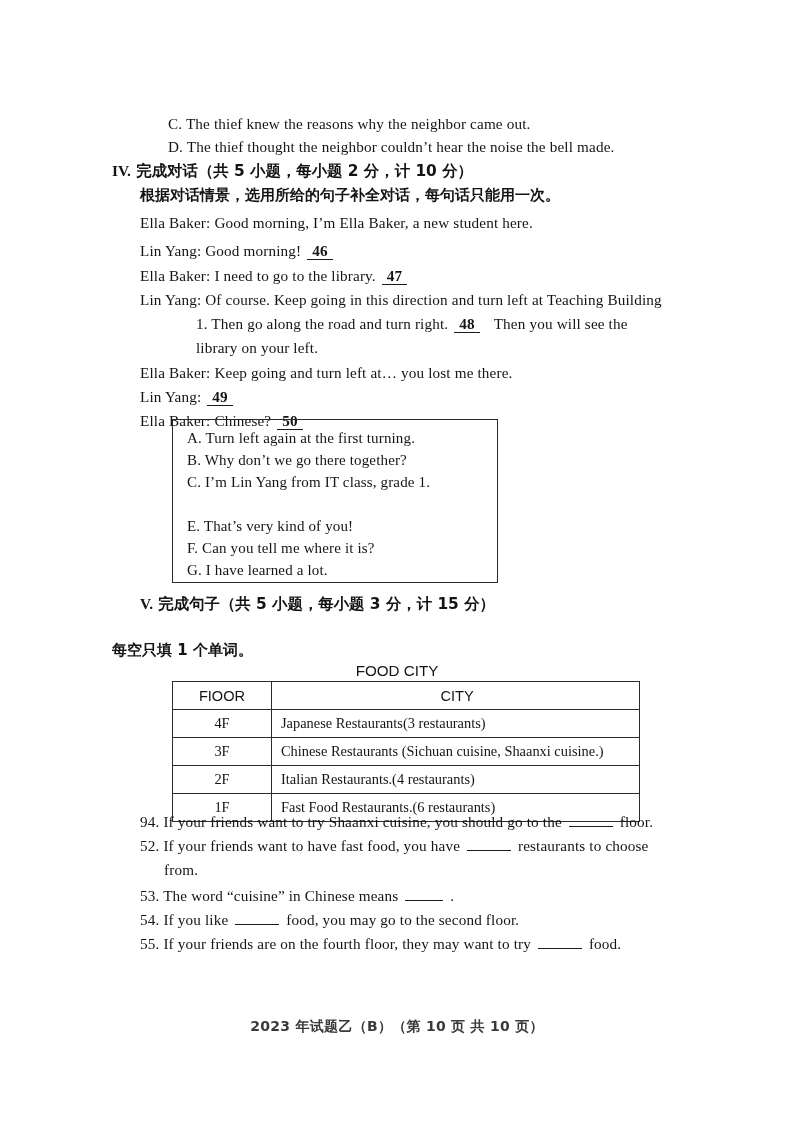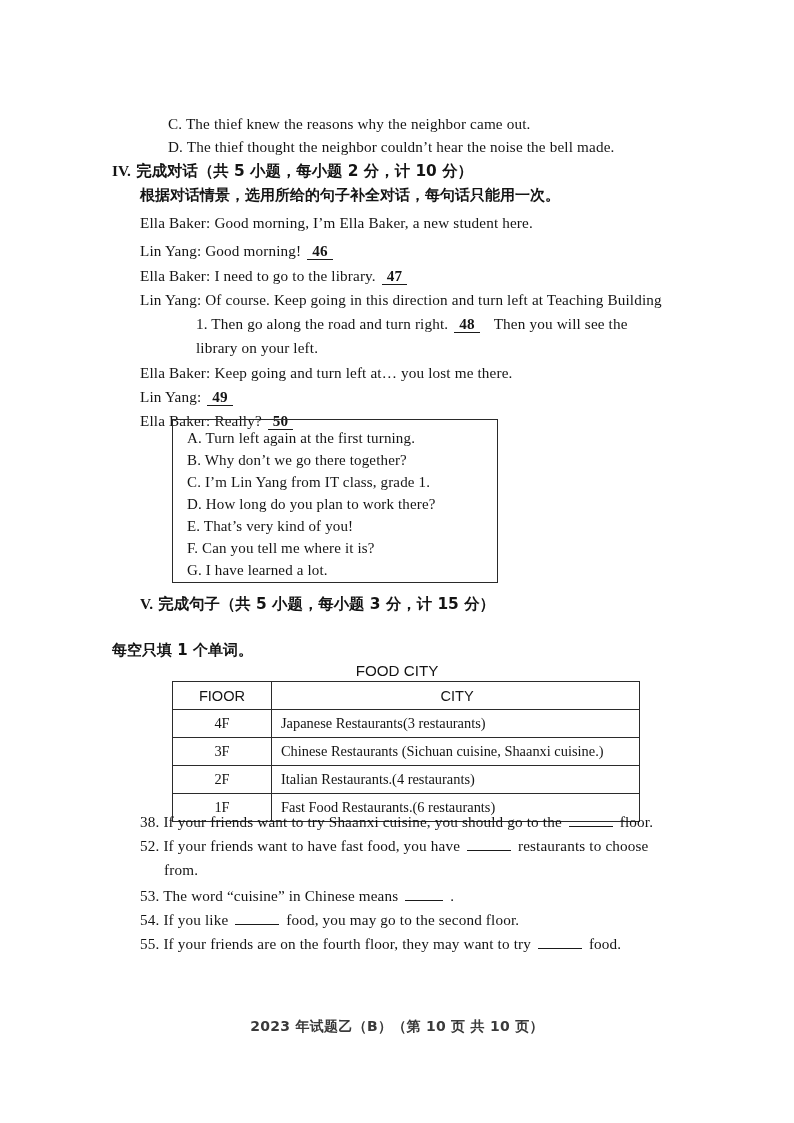--- a/index.html
+++ b/index.html
@@ -198,29 +198,28 @@
     <span>Keep going and turn left at… you lost me there.</span>
   </div>
 
   <div class="line dlg-line" style="top:385px;">
     <span>Lin Yang:</span>
     <span class="blank-num">49</span>
   </div>
 
   <div class="line dlg-line" style="top:409px;">
     <span>Ella Baker:</span>
-    <span>Really?</span>
+    <span>Chinese?</span>
     <span class="blank-num">50</span>
   </div>
 
   <div class="options-box">
     <div class="line" style="top:7px;">A. Turn left again at the first turning.</div>
     <div class="line" style="top:29px;">B. Why don’t we go there together?</div>
     <div class="line" style="top:51px;">C. I’m Lin Yang from IT class, grade 1.</div>
-    <div class="line" style="top:73px;">D. How long do you plan to work there?</div>
     <div class="line" style="top:95px;">E. That’s very kind of you!</div>
     <div class="line" style="top:117px;">F. Can you tell me where it is?</div>
     <div class="line" style="top:139px;">G. I have learned a lot.</div>
   </div>
 
   <div class="sec-head" style="top:592px;margin-left:28px;">
     <span class="rn">V.</span>
     <span class="cn-b">完成句子（共 5 小题，每小题 3 分，计 15 分）</span>
   </div>
 
@@ -249,21 +248,21 @@
         <td class="c-food">Italian Restaurants.(4 restaurants)</td>
       </tr>
       <tr>
         <td class="c-floor">1F</td>
         <td class="c-food">Fast Food Restaurants.(6 restaurants)</td>
       </tr>
     </tbody>
   </table>
 
   <div class="line" style="left:140px; top:810px;">
-    <span>38.</span>
+    <span>94.</span>
     <span>If your friends want to try Shaanxi cuisine, you should go to the</span>
     <span class="ublank"></span>
     <span>floor.</span>
   </div>
 
   <div class="line" style="left:140px; top:834px;">
     <span>52.</span>
     <span>If your friends want to have fast food, you have</span>
     <span class="ublank"></span>
     <span>restaurants to choose</span>

